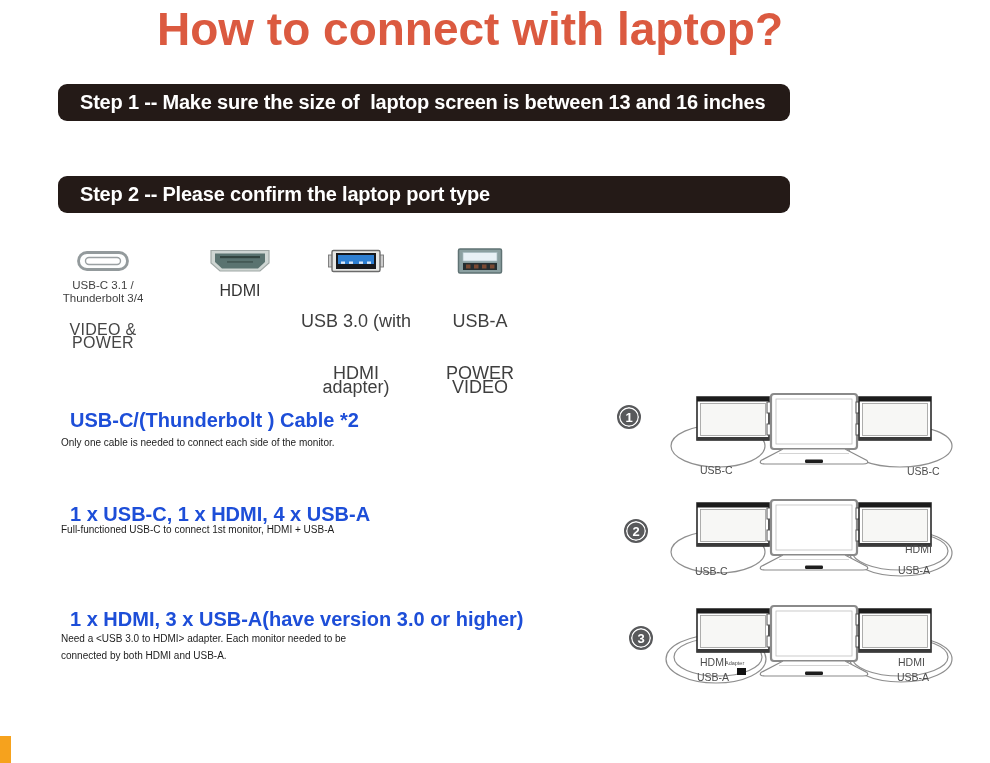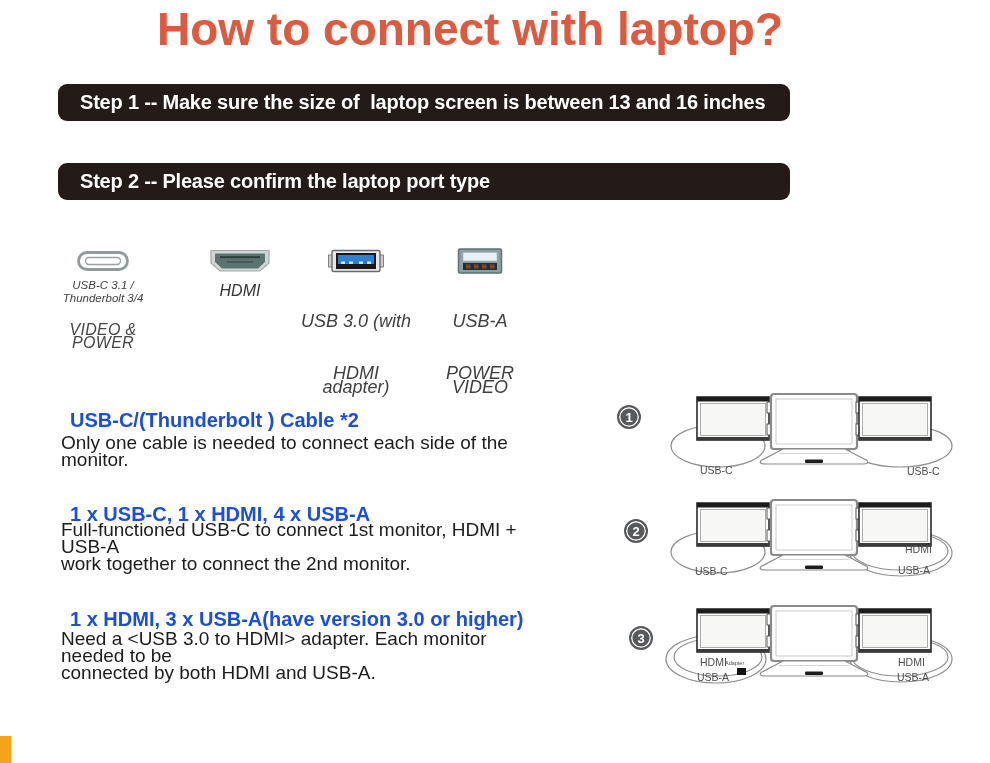--- a/index.html
+++ b/index.html
@@ -12,37 +12,37 @@
     font-size:46px;font-weight:bold;color:#db5a40;letter-spacing:0px;
   }
   .step-bar{
     position:absolute;left:58px;width:732px;height:37px;background:#241a17;
     border-radius:9px;display:flex;align-items:center;
   }
   .step-bar span{
     color:#ffffff;font-weight:bold;font-size:20px;padding-left:22px;
     white-space:pre;letter-spacing:-0.2px;
   }
-  #bar1{top:84px;} #bar2{top:163px;text-align:center;} #bar3{top:326px;}
+  #bar1{top:84px;} #bar2{top:176px;text-align:center;} #bar3{top:326px;}
 
   .port-col{position:absolute;top:246px;text-align:center;}
   .port-icon-box{height:30px;display:flex;align-items:center;justify-content:center;margin-bottom:3px;}
-  .port-cap{font-size:11.5px;line-height:13px;color:#3f3f3f;font-style:italic;}
+  .port-cap{font-size:11.5px;line-height:13px;color:#3f3f3f;}
   .port-cap.md{font-size:18px;line-height:14px;margin-top:38px;}
   .port-cap.big{font-size:16px;line-height:18px;margin-top:6px;color:#333;}
   .port-cap.tiny{font-size:16px;letter-spacing:0.3px;color:#454545;margin-top:18px;}
   #port1{left:46px;width:114px;} #port2{left:185px;width:110px;}
   #port3{left:298px;width:116px;} #port4{left:422px;width:116px;}
 
   .opt-heading{
     position:absolute;left:58px;margin:12px;font-size:20px;font-weight:bold;color:#1d4ed8;
     line-height:24px;white-space:pre;
   }
   .opt-desc{
-    position:absolute;left:61px;width:480px;font-size:19px;line-height:17px;color:#1c1c1c;
+    position:absolute;left:61px;width:480px;font-size:10px;line-height:17px;color:#1c1c1c;
   }
   #opt1h{top:396px;} #opt1d{top:434px;}
   #opt2h{top:490px;} #opt2d{top:521px;}
   #opt3h{top:595px;} #opt3d{top:630px;}
 
   .num-badge{
     position:absolute;width:20px;height:20px;border:2px solid #58595b;border-radius:50%;
     background:#58595b;box-shadow:inset 0 0 0 1.4px #ffffff;color:#fff;
     display:flex;align-items:center;justify-content:center;
     font-size:13px;font-weight:bold;
@@ -160,21 +160,20 @@
 
 
   <h2 class="opt-heading" id="opt1h">USB-C/(Thunderbolt ) Cable *2</h2>
   <div class="opt-desc" id="opt1d">
     <div>Only one cable is needed to connect each side of the monitor.</div>
   </div>
 
   <h2 class="opt-heading" id="opt2h">1 x USB-C, 1 x HDMI, 4 x USB-A</h2>
   <div class="opt-desc" id="opt2d">
     <div>Full-functioned USB-C to connect 1st monitor, HDMI + USB-A</div>
-    <div>work together to connect the 2nd monitor.</div>
   </div>
 
   <h2 class="opt-heading" id="opt3h">1 x HDMI, 3 x USB-A(have version 3.0 or higher)</h2>
   <div class="opt-desc" id="opt3d">
     <div>Need a &lt;USB 3.0 to HDMI&gt; adapter. Each monitor needed to be</div>
     <div>connected by both HDMI and USB-A.</div>
   </div>
 
   <div class="num-badge" id="badge1">1</div>
   <svg class="diagram-svg" id="dsvg1" width="302" height="95" viewBox="0 0 302 95">

